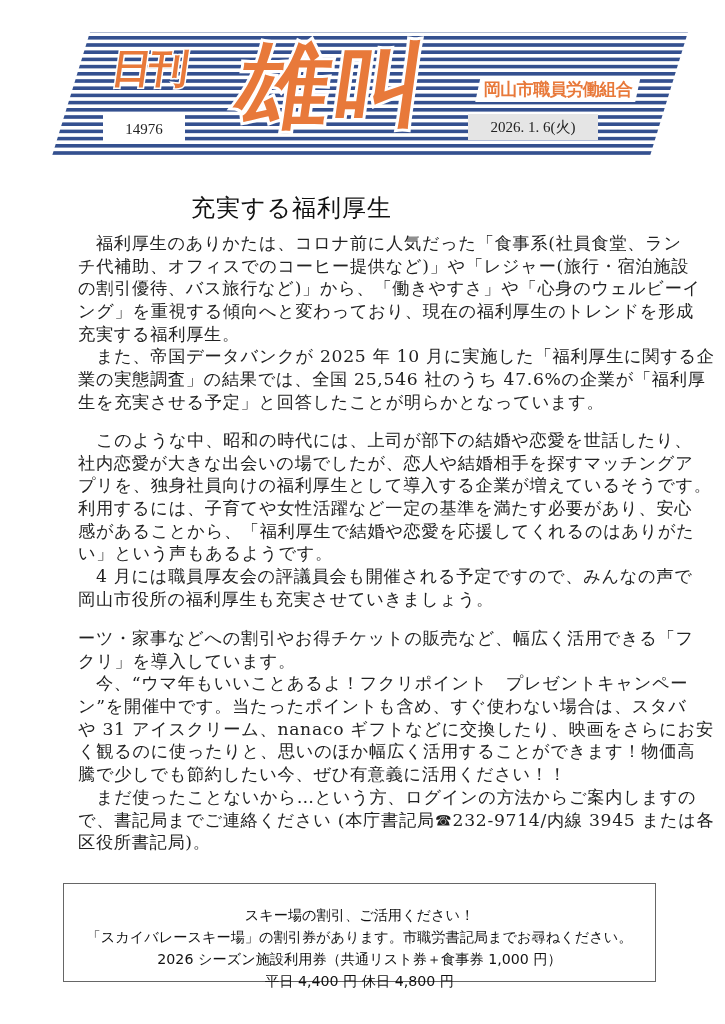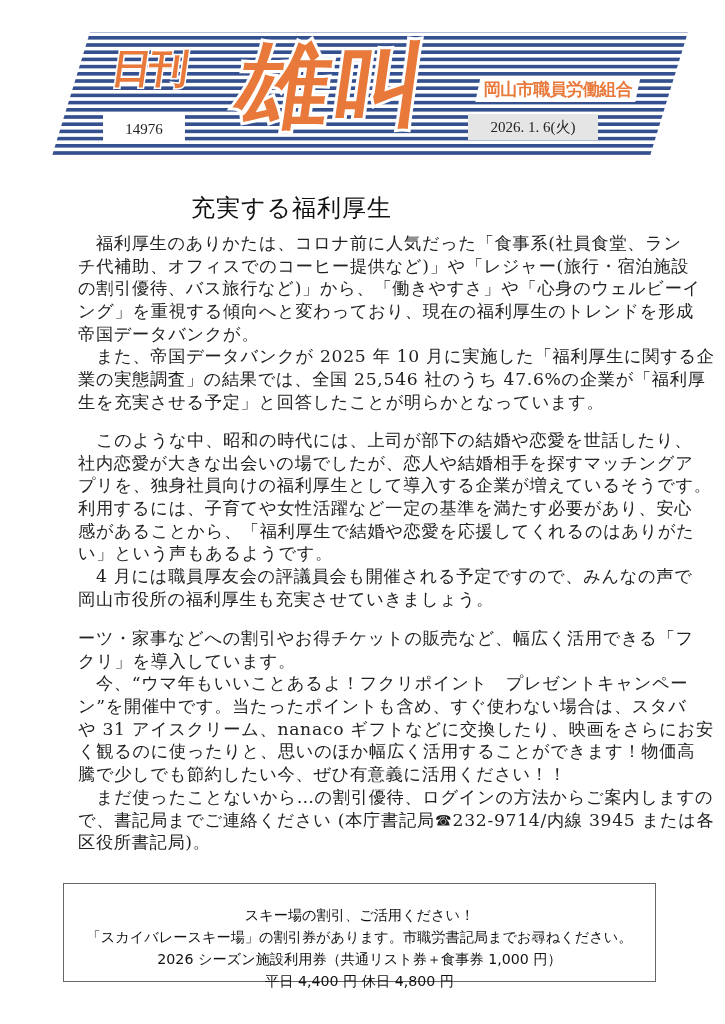--- a/index.html
+++ b/index.html
@@ -52,21 +52,21 @@
   <div class="issue-date">2026. 1. 6(火)</div>
 </div>
 
 <h1 class="title" style="margin:0;font-weight:normal;">充実する福利厚生</h1>
 
 <div class="body" style="top:232px;">
   <div class="line">　福利厚生のありかたは、コロナ前に人気だった「食事系(社員食堂、ラン</div>
   <div class="line">チ代補助、オフィスでのコーヒー提供など)」や「レジャー(旅行・宿泊施設</div>
   <div class="line">の割引優待、バス旅行など)」から、「働きやすさ」や「心身のウェルビーイ</div>
   <div class="line">ング」を重視する傾向へと変わっており、現在の福利厚生のトレンドを形成</div>
-  <div class="line">帝国データバンクが。</div>
+  <div class="line">充実する福利厚生。</div>
   <div class="line">　また、帝国データバンクが 2025 年 10 月に実施した「福利厚生に関する企</div>
   <div class="line">業の実態調査」の結果では、全国 25,546 社のうち 47.6%の企業が「福利厚</div>
   <div class="line">生を充実させる予定」と回答したことが明らかとなっています。</div>
 </div>
 
 <div class="body" style="top:429px;">
   <div class="line">　このような中、昭和の時代には、上司が部下の結婚や恋愛を世話したり、</div>
   <div class="line">社内恋愛が大きな出会いの場でしたが、恋人や結婚相手を探すマッチングア</div>
   <div class="line">プリを、独身社員向けの福利厚生として導入する企業が増えているそうです。</div>
   <div class="line">利用するには、子育てや女性活躍など一定の基準を満たす必要があり、安心</div>
@@ -77,21 +77,21 @@
 </div>
 
 <div class="body" style="top:627px;">
   <div class="line">ーツ・家事などへの割引やお得チケットの販売など、幅広く活用できる「フ</div>
   <div class="line">クリ」を導入しています。</div>
   <div class="line">　今、“ウマ年もいいことあるよ！フクリポイント　プレゼントキャンペー</div>
   <div class="line">ン”を開催中です。当たったポイントも含め、すぐ使わない場合は、スタバ</div>
   <div class="line">や 31 アイスクリーム、nanaco ギフトなどに交換したり、映画をさらにお安</div>
   <div class="line">く観るのに使ったりと、思いのほか幅広く活用することができます！物価高</div>
   <div class="line">騰で少しでも節約したい今、ぜひ有意義に活用ください！！</div>
-  <div class="line">　まだ使ったことないから…の割引優待、ログインの方法からご案内しますの</div>
+  <div class="line">　まだ使ったことないから…という方、ログインの方法からご案内しますの</div>
   <div class="line">で、書記局までご連絡ください (本庁書記局☎232-9714/内線 3945 または各</div>
   <div class="line">区役所書記局)。</div>
 </div>
 
 <div class="notice">
   <div class="nl">スキー場の割引、ご活用ください！</div>
   <div class="nl">「スカイバレースキー場」の割引券があります。市職労書記局までお尋ねください。</div>
   <div class="nl">2026 シーズン施設利用券（共通リスト券＋食事券 1,000 円）</div>
   <div class="nl">平日 4,400 円  休日 4,800 円</div>
 </div>

